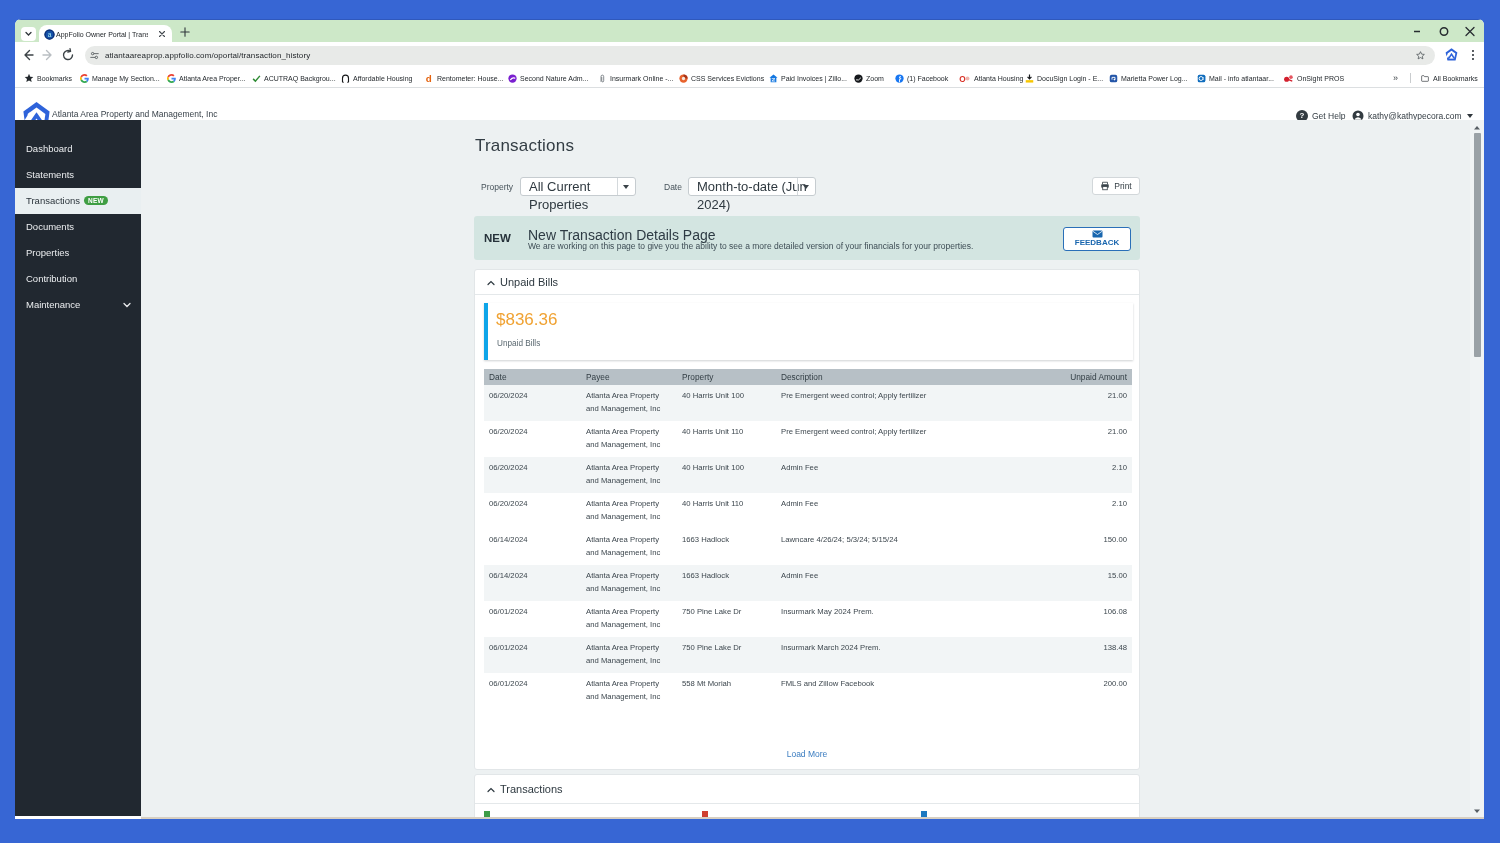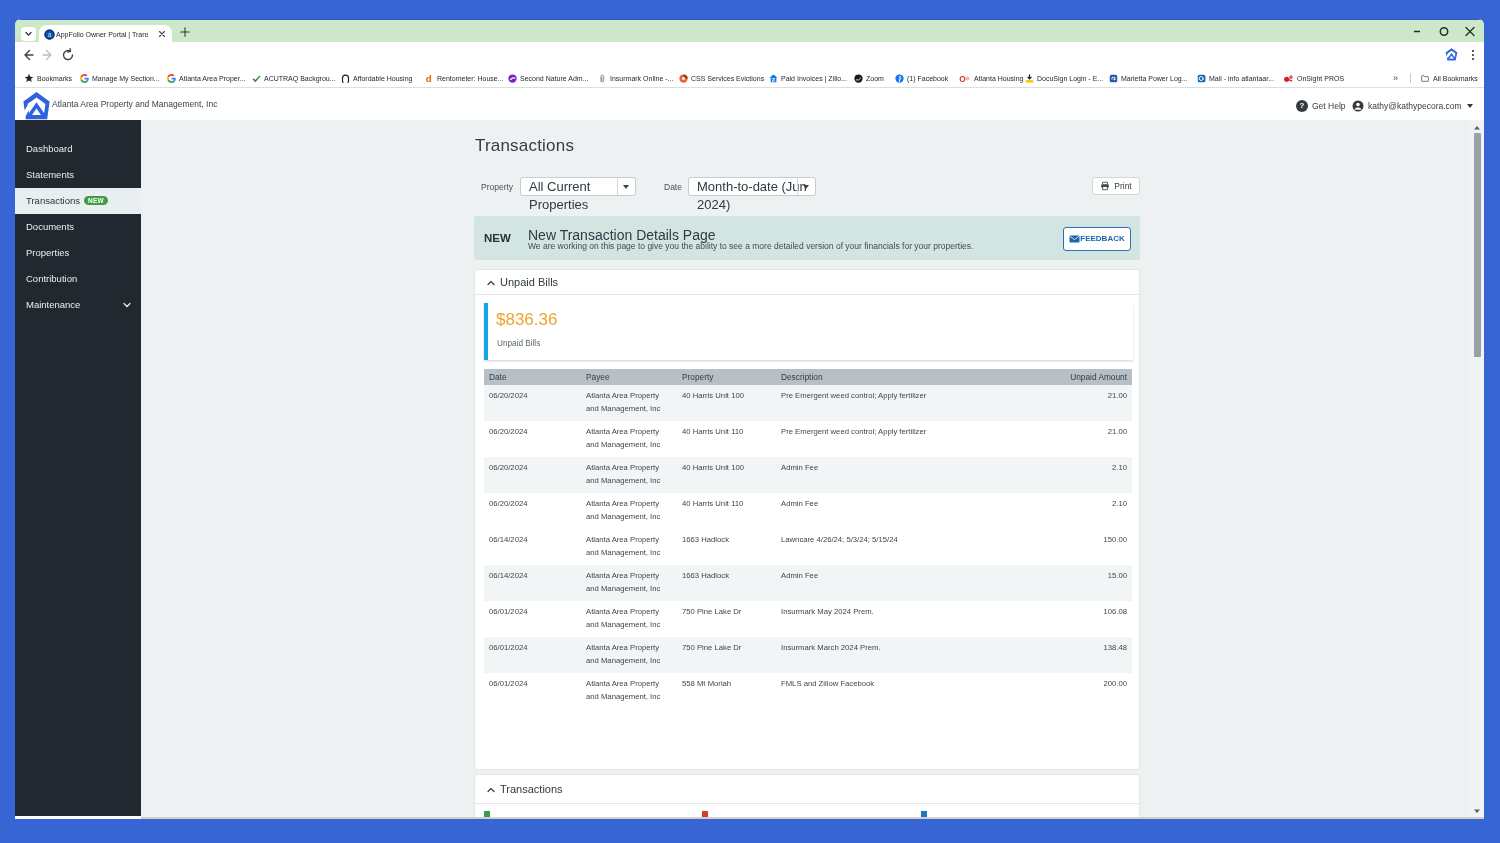--- a/index.html
+++ b/index.html
@@ -17,21 +17,21 @@
 .winctl { position:absolute; top:2px; height:19px; width:24px; }
 
 #toolbar { position:absolute; left:0; top:23px; width:1469px; height:26px; background:#fff; }
 #omnibox { position:absolute; left:70px; top:4px; width:1350px; height:19px; border-radius:10px; background:#e8eae8; }
 #urltext { position:absolute; left:20px; top:0; height:19px; line-height:20px; font-size:8px; color:#24282c; letter-spacing:0.1px; }
 
 #bmbar { position:absolute; left:0; top:49px; width:1469px; height:20px; background:#fff; border-bottom:1px solid #dcdfe1; }
 .bm { position:absolute; top:0; height:20px; display:flex; align-items:center; gap:3px; font-size:7px; color:#24292d; white-space:nowrap; }
 .bmi { width:9px; height:9px; display:inline-block; position:relative; flex:none; }
 
-#apphead { position:absolute; left:0; top:70px; width:1469px; height:31px; background:#fff; }
+#apphead { position:absolute; left:0; top:80px; width:1469px; height:31px; background:#fff; }
 #applogo { position:absolute; left:7px; top:3px; }
 #apptitle { position:absolute; left:37px; top:10px; font-size:8.5px; color:#3a434b; }
 
 #appbody { position:absolute; left:0; top:101px; width:1469px; height:699px; background:#edf1f2; }
 #sidebar { position:absolute; left:0; top:0; width:126px; height:696px; background:#212830; padding-top:16px; }
 .nav { height:26px; line-height:26px; padding-left:11px; font-size:9.5px; color:#eceef0; position:relative; }
 .nav.active { background:#e9eff1; color:#2b343b; }
 #newbadge { display:inline-block; margin-left:4px; background:#3f9e43; color:#fff; font-size:6.5px; font-weight:bold; line-height:9px; height:9px; padding:0 4px; border-radius:5px; vertical-align:1px; letter-spacing:0.2px; }
 
 #sbtrack { position:absolute; right:0; top:101px; width:14px; height:699px; background:#f0f3f4; }
@@ -40,21 +40,21 @@
 #col { position:absolute; left:459px; top:101px; width:666px; }
 h1 { font-size:17px; font-weight:400; color:#333d44; letter-spacing:0.2px; }
 .lbl { font-size:8.5px; color:#46525a; }
 .sel { position:absolute; height:19px; background:#fff; border:1px solid #c6ccd0; border-radius:3px; font-size:13px; color:#2f3940; }
 .sel .tx { position:absolute; left:8px; top:0; line-height:18px; }
 .sel .caret { position:absolute; right:0; top:0; width:18px; height:100%; border-left:1px solid #d4d9dc; }
 .tri { width:0; height:0; border-left:3.5px solid transparent; border-right:3.5px solid transparent; border-top:4px solid #3a4248; position:absolute; }
 #printbtn { position:absolute; right:0; top:57px; width:48px; height:18px; background:#fff; border:1px solid #d2d7da; border-radius:3px; display:flex; align-items:center; justify-content:center; gap:4px; font-size:8.5px; color:#333d44; }
 
 #banner { position:absolute; left:0; top:96px; width:666px; height:44px; background:#d3e5e1; border-radius:3px; }
-#fbbtn { position:absolute; right:9px; top:11px; width:68px; height:24px; background:#fff; border:1px solid #2a6fb8; border-radius:3px; color:#1966ae; display:flex; flex-direction:row; align-items:center; justify-content:center; }
+#fbbtn { position:absolute; right:9px; top:11px; width:68px; height:24px; background:#fff; border:1px solid #2a6fb8; border-radius:3px; color:#1966ae; display:flex; flex-direction:column; align-items:center; justify-content:center; }
 
 .card { position:absolute; left:0; width:666px; background:#fff; border:1px solid #e2e6e8; border-radius:3px; }
 .cardhead { height:25px; line-height:25px; border-bottom:1px solid #e4e8ea; font-size:11px; color:#2e3940; padding-left:12px; }
 #statbox { position:absolute; left:9px; top:33px; width:649px; height:57px; background:#fff; border-left:4px solid #0ea5e9; box-shadow:0 1px 2px rgba(60,70,80,0.25); }
 #amount { position:absolute; left:8px; top:7px; font-size:17px; color:#f0a232; }
 #amountlbl { position:absolute; left:9px; top:36px; font-size:8.2px; color:#5a6870; }
 table { border-collapse:collapse; position:absolute; left:9px; top:99px; width:648px; table-layout:fixed; font-size:7.7px; color:#3d474e; }
 th { background:#b7c0c6; height:16px; font-weight:normal; font-size:8.3px; color:#323d44; text-align:left; padding:0 0 0 5px; }
 td { height:36px; vertical-align:top; padding:4px 0 0 5px; line-height:13px; font-size:7.7px; }
 tr.odd td { background:#f2f5f6; }
@@ -98,20 +98,32 @@
     <svg style="position:absolute;left:6px;top:6px;" width="14" height="14" viewBox="0 0 14 14">
         <path d="M8.5 2.5 L4 7 L8.5 11.5 M4 7 H12" stroke="#3c4347" stroke-width="1.4" fill="none" stroke-linecap="round" stroke-linejoin="round"></path>
       </svg>
     <svg style="position:absolute;left:26px;top:6px;" width="14" height="14" viewBox="0 0 14 14">
         <path d="M5.5 2.5 L10 7 L5.5 11.5 M10 7 H2" stroke="#b9bec2" stroke-width="1.4" fill="none" stroke-linecap="round" stroke-linejoin="round"></path>
       </svg>
     <svg style="position:absolute;left:46px;top:6px;" width="14" height="14" viewBox="0 0 14 14">
         <path d="M11.5 7 A4.5 4.5 0 1 1 9.2 3.1" stroke="#3c4347" stroke-width="1.4" fill="none" stroke-linecap="round"></path>
         <path d="M9 0.7 L9.6 3.4 L6.9 4.0" fill="none" stroke="#3c4347" stroke-width="1.3" stroke-linecap="round" stroke-linejoin="round"></path>
       </svg>
+    <div id="omnibox">
+      <svg style="position:absolute;left:5px;top:5px;" width="9" height="9" viewBox="0 0 12 10">
+          <circle cx="3.5" cy="2.5" r="1.6" fill="none" stroke="#4a5054" stroke-width="1.1"></circle>
+          <path d="M5.6 2.5 H11" stroke="#4a5054" stroke-width="1.1" stroke-linecap="round"></path>
+          <circle cx="8.5" cy="7.5" r="1.6" fill="none" stroke="#4a5054" stroke-width="1.1"></circle>
+          <path d="M1 7.5 H6.4" stroke="#4a5054" stroke-width="1.1" stroke-linecap="round"></path>
+        </svg>
+      <div id="urltext">atlantaareaprop.appfolio.com/oportal/transaction_history</div>
+      <svg style="position:absolute;right:9px;top:4px;" width="11" height="11" viewBox="0 0 24 24">
+          <path d="M12 3.6 L14.5 9 L20.4 9.6 L16 13.6 L17.2 19.4 L12 16.4 L6.8 19.4 L8 13.6 L3.6 9.6 L9.5 9 Z" fill="none" stroke="#50565a" stroke-width="1.7" stroke-linejoin="round"></path>
+        </svg>
+    </div>
     <svg style="position:absolute;left:1430px;top:6px;" width="13" height="13" viewBox="0 0 29 28">
         <path d="M14.5 0 L27.6 9.4 L23.6 27.2 H5.4 L1.4 9.4 Z" fill="#2e63da"></path>
         <path d="M14.5 5.6 L23.2 11.9 L20.5 23.1 H8.5 L5.8 11.9 Z" fill="#fff"></path>
         <path d="M14.5 10.2 L23 23.1 H6 Z" fill="#2e63da"></path>
         <path d="M14.5 16.4 L18.8 23.1 H10.2 Z" fill="#fff"></path>
         <path d="M-1.5 25 L7.6 10.6 L10.3 12.4 L1.6 27.8 Z" fill="#fff"></path>
       </svg>
     <svg style="position:absolute;left:1452px;top:7px;" width="12" height="12" viewBox="0 0 12 12">
         <circle cx="6" cy="2" r="1.05" fill="#2f353a"></circle>
         <circle cx="6" cy="6" r="1.05" fill="#2f353a"></circle>
@@ -404,20 +416,21 @@
             </tr>
         <tr>
               <td>06/01/2024</td>
               <td>Atlanta Area Property<br>and Management, Inc</td>
               <td>558 Mt Moriah</td>
               <td>FMLS and Zillow Facebook</td>
               <td class="num">200.00</td>
             </tr>
       </tbody>
         </table>
+      <div id="loadmore">Load More</div>
     </div>
     <div class="card" id="card2" style="top:654px;height:46px;">
       <div class="cardhead" style="height:29px;line-height:29px;"><svg style="margin-right:5px" width="8" height="6" viewBox="0 0 8 6">
             <path d="M1 4.5 L4 1.5 L7 4.5" stroke="#2e3940" stroke-width="1.2" fill="none" stroke-linecap="round"></path>
           </svg>Transactions</div>
       <div style="position:absolute;left:9px;top:36px;width:5.5px;height:7px;background:#3d9c47;"></div>
       <div style="position:absolute;left:227px;top:36px;width:5.5px;height:7px;background:#cf3f2f;"></div>
       <div style="position:absolute;left:446px;top:36px;width:5.5px;height:7px;background:#1d79c0;"></div>
     </div>
   </div>

